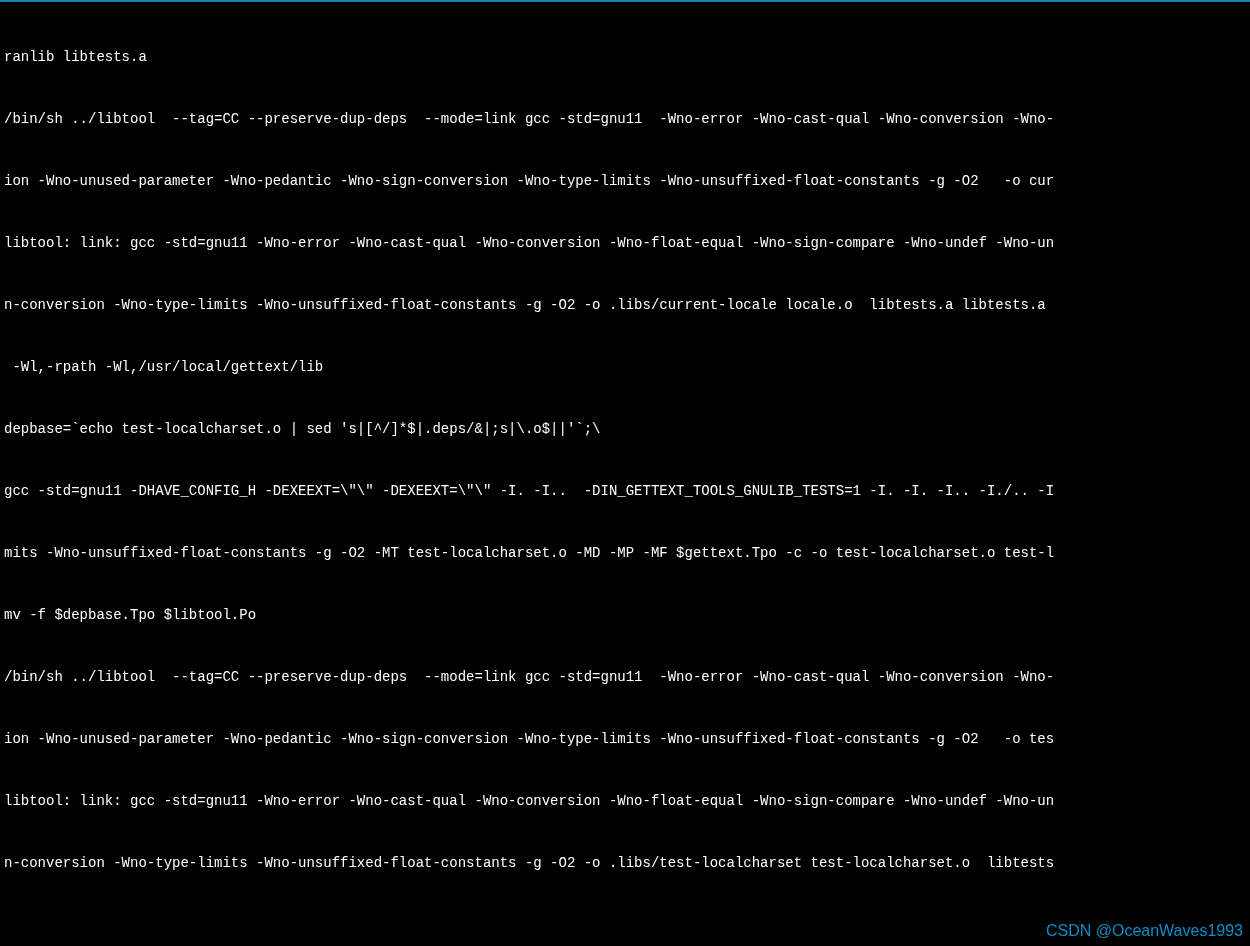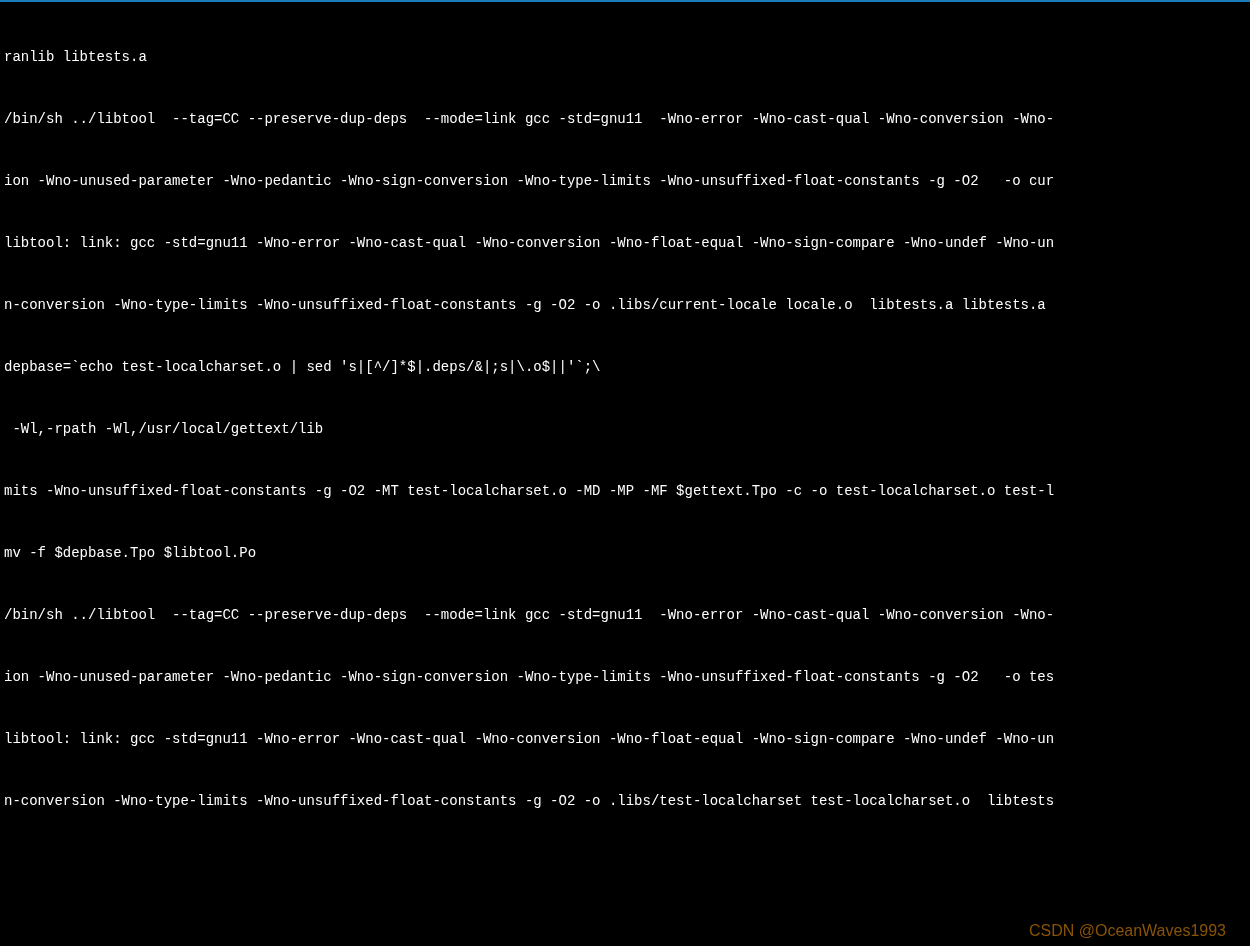--- a/index.html
+++ b/index.html
@@ -23,43 +23,44 @@
     padding: 2px 4px 0 4px;
     white-space: pre;
     overflow: hidden;
   }
   .line {
     white-space: pre;
     margin-top: 8px;
   }
   .watermark {
     position: absolute;
-    right: 24px;
+    right: 7px;
     bottom: 6px;
-    color: #a16207;
+    color: #0ea5e9;
     font-family: Arial, sans-serif;
     font-size: 16px;
     opacity: 0.85;
     pointer-events: none;
     margin-top: 48px;
   }
 </style>
 </head>
 <body>
 
 <div class="top-border"></div>
 
 <div class="terminal">
   <div class="line">ranlib libtests.a</div>
   <div class="line">/bin/sh ../libtool  --tag=CC --preserve-dup-deps  --mode=link gcc -std=gnu11  -Wno-error -Wno-cast-qual -Wno-conversion -Wno-</div>
   <div class="line">ion -Wno-unused-parameter -Wno-pedantic -Wno-sign-conversion -Wno-type-limits -Wno-unsuffixed-float-constants -g -O2   -o cur</div>
   <div class="line">libtool: link: gcc -std=gnu11 -Wno-error -Wno-cast-qual -Wno-conversion -Wno-float-equal -Wno-sign-compare -Wno-undef -Wno-un</div>
   <div class="line">n-conversion -Wno-type-limits -Wno-unsuffixed-float-constants -g -O2 -o .libs/current-locale locale.o  libtests.a libtests.a</div>
+  <div class="line"> -Wl,-rpath -Wl,/usr/local/gettext/lib</div>
   <div class="line">depbase=`echo test-localcharset.o | sed 's|[^/]*$|.deps/&amp;|;s|\.o$||'`;\</div>
-  <div class="line"> -Wl,-rpath -Wl,/usr/local/gettext/lib</div>
+  <div class="line">gcc -std=gnu11 -DHAVE_CONFIG_H -DEXEEXT=\"\" -DEXEEXT=\"\" -I. -I..  -DIN_GETTEXT_TOOLS_GNULIB_TESTS=1 -I. -I. -I.. -I./.. -I</div>
   <div class="line">mits -Wno-unsuffixed-float-constants -g -O2 -MT test-localcharset.o -MD -MP -MF $gettext.Tpo -c -o test-localcharset.o test-l</div>
   <div class="line">mv -f $depbase.Tpo $libtool.Po</div>
   <div class="line">/bin/sh ../libtool  --tag=CC --preserve-dup-deps  --mode=link gcc -std=gnu11  -Wno-error -Wno-cast-qual -Wno-conversion -Wno-</div>
   <div class="line">ion -Wno-unused-parameter -Wno-pedantic -Wno-sign-conversion -Wno-type-limits -Wno-unsuffixed-float-constants -g -O2   -o tes</div>
   <div class="line">libtool: link: gcc -std=gnu11 -Wno-error -Wno-cast-qual -Wno-conversion -Wno-float-equal -Wno-sign-compare -Wno-undef -Wno-un</div>
   <div class="line">n-conversion -Wno-type-limits -Wno-unsuffixed-float-constants -g -O2 -o .libs/test-localcharset test-localcharset.o  libtests</div>
   
   
   
   

